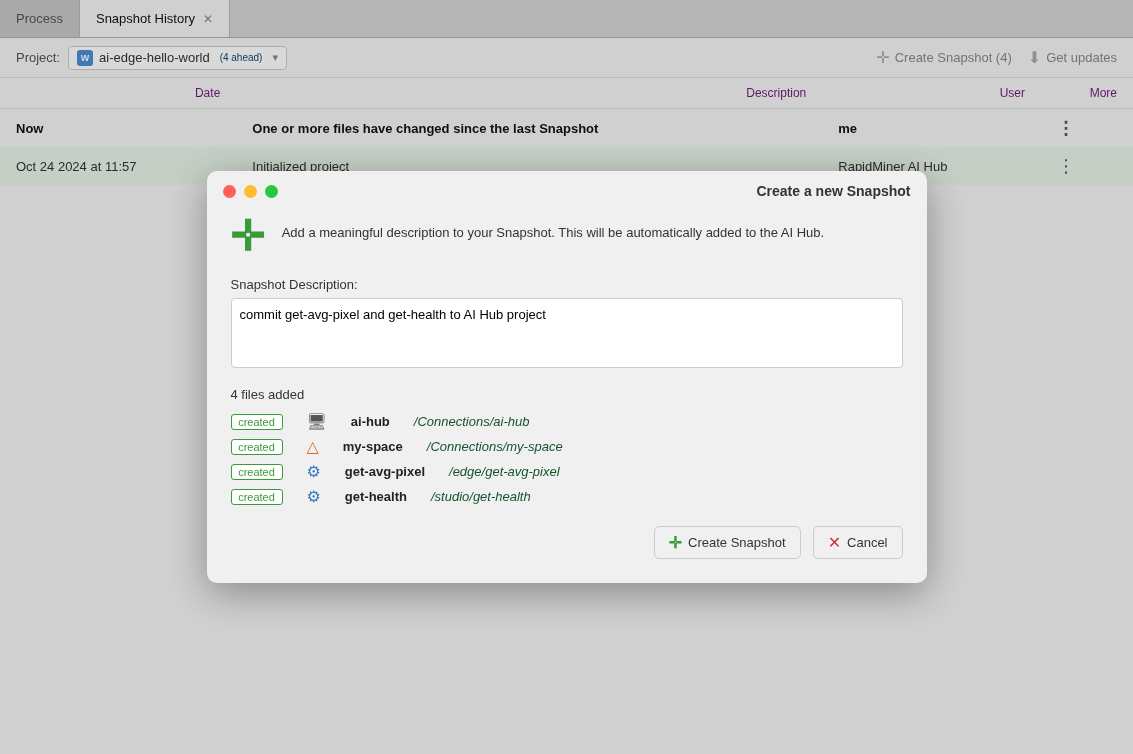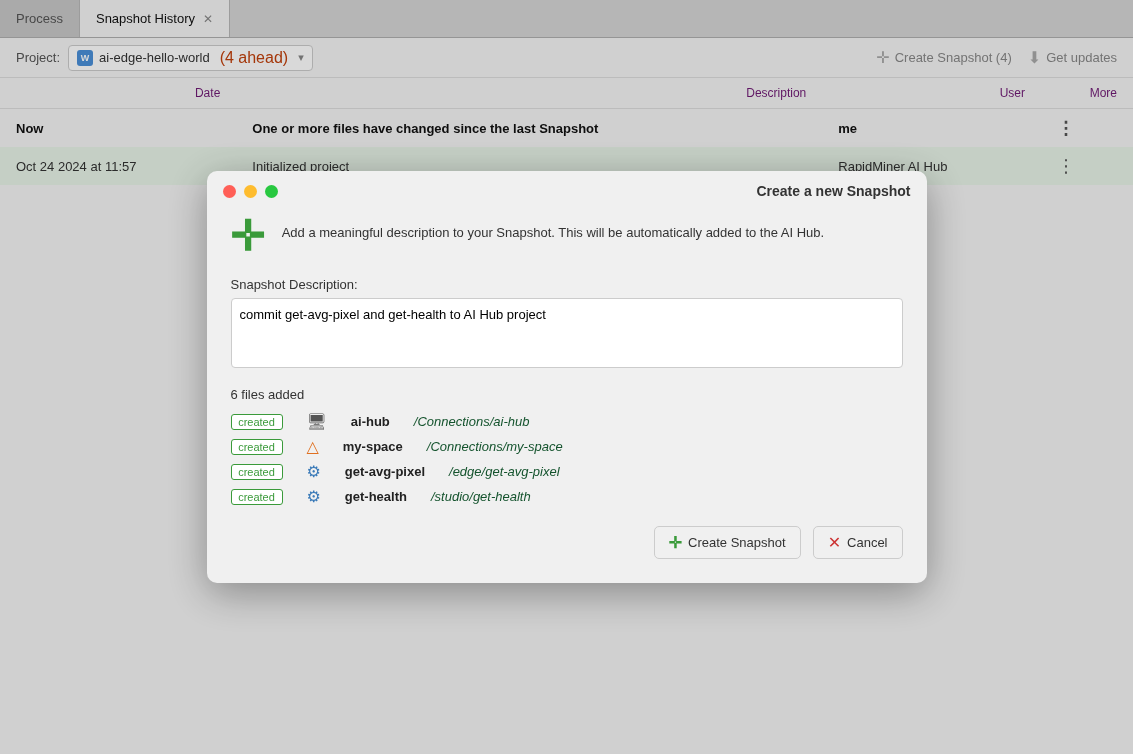--- a/index.html
+++ b/index.html
@@ -87,21 +87,21 @@
       background: #4a90d9;
       border-radius: 3px;
       display: flex;
       align-items: center;
       justify-content: center;
       color: white;
       font-size: 9px;
       font-weight: bold;
     }
     .project-name { font-size: 13px; color: #333; }
-    .project-ahead { font-size: 16px; color: #c2410c; margin-left: 4px; }
+    .project-ahead { font-size: 10px; color: #0c4a6e; margin-left: 4px; }
     .project-arrow { color: #888; font-size: 11px; margin-left: 4px; }
 
     .toolbar-actions {
       margin-left: auto;
       display: flex;
       align-items: center;
       gap: 16px;
     }
     .toolbar-btn {
       display: flex;
@@ -418,21 +418,21 @@
     <div class="modal-body">
       <div class="modal-header-row">
         <div class="modal-plus-icon">✛</div>
         <div class="modal-description-text">Add a meaningful description to your Snapshot. This will be automatically added to the AI Hub.</div>
       </div>
 
       <div class="field-label">Snapshot Description:</div>
       <textarea class="snapshot-input" style="">commit get-avg-pixel and get-health to AI Hub project</textarea>
 
       <div class="files-section">
-        <div class="files-count">6 files added</div>
+        <div class="files-count">4 files added</div>
         <div class="file-list">
 
           <div class="file-item">
             <span class="created-badge">created</span>
             <span class="file-icon hub">🖥</span>
             <span class="file-name">ai-hub</span>
             <span class="file-path">/Connections/ai-hub</span>
           </div>
 
           <div class="file-item">

